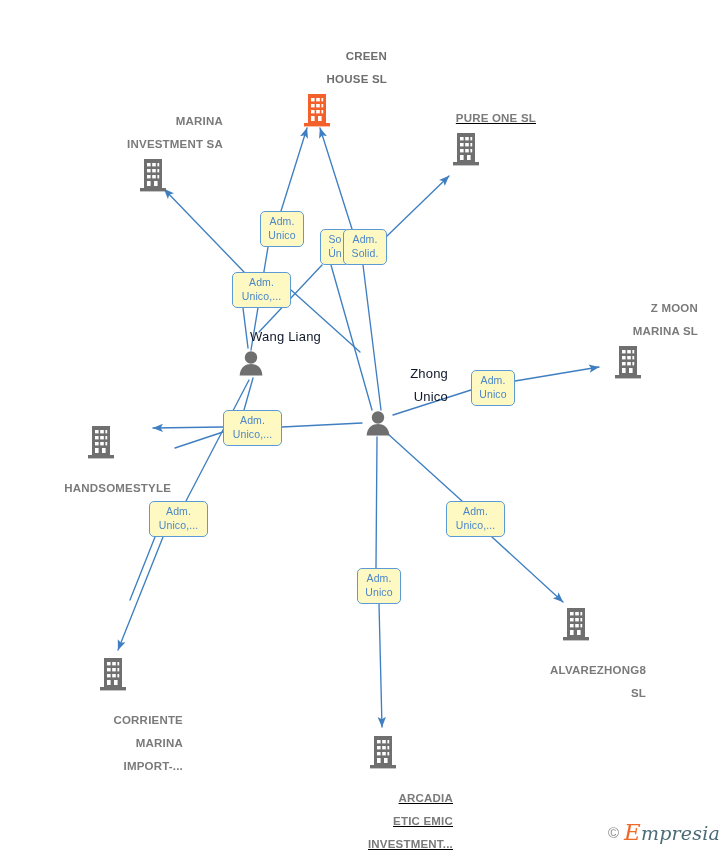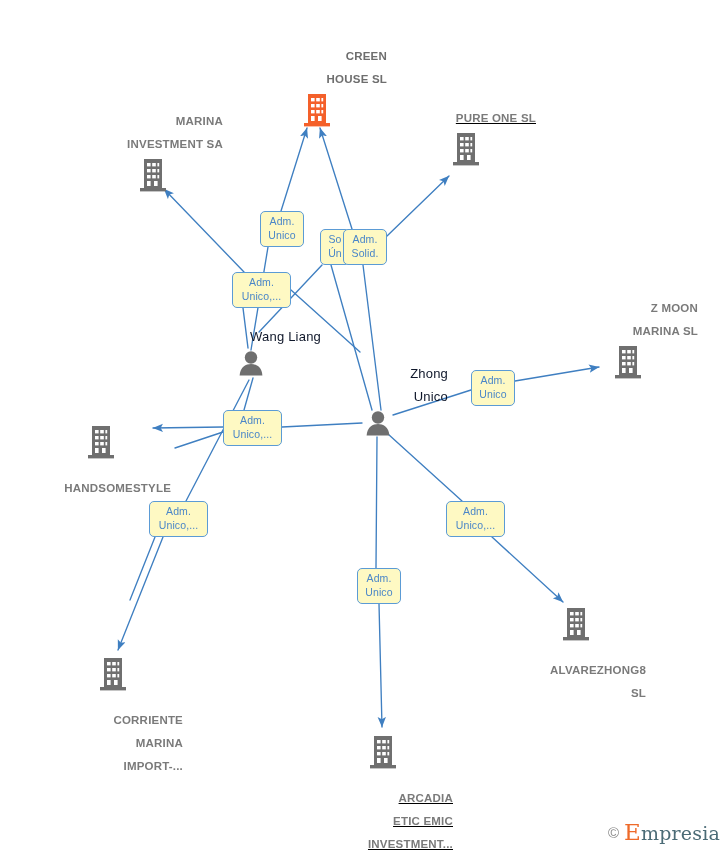--- a/index.html
+++ b/index.html
@@ -52,20 +52,21 @@
 
   
   #watermark{
     position:absolute;right:8px;bottom:6px;
     display:flex;align-items:center;gap:5px;
     user-select:none;
   }
   #watermark .copy{font-size:15px;color:#8a8a8a;line-height:1;}
   #watermark .brand{
     font-family:"DejaVu Serif", serif;
+    font-style:italic;
     font-size:19px;
     color:#4b6b76;
     line-height:1;
     letter-spacing:.2px;
   }
   #watermark .brand .cap{color:#ee6a2a;font-size:23px;}
 </style>
 </head>
 <body>
 

